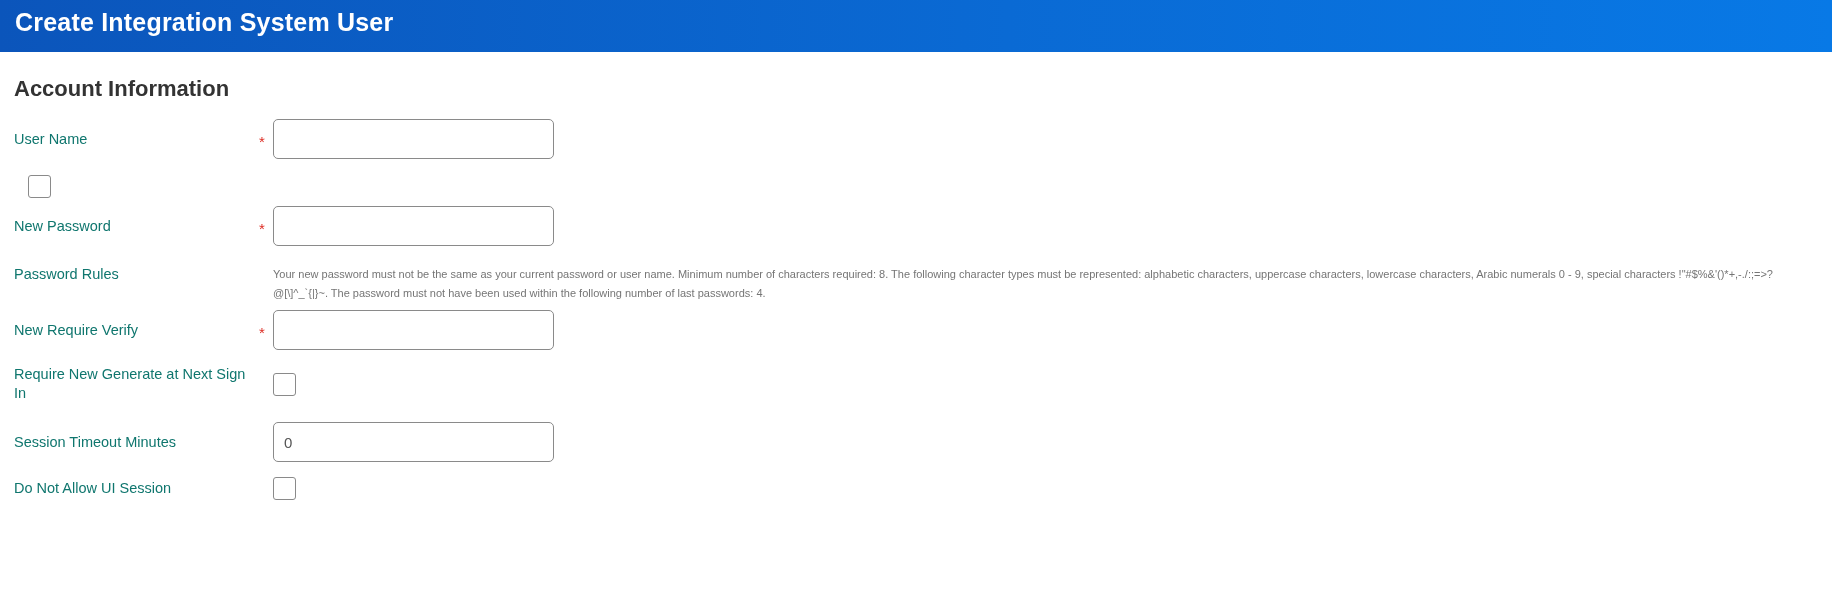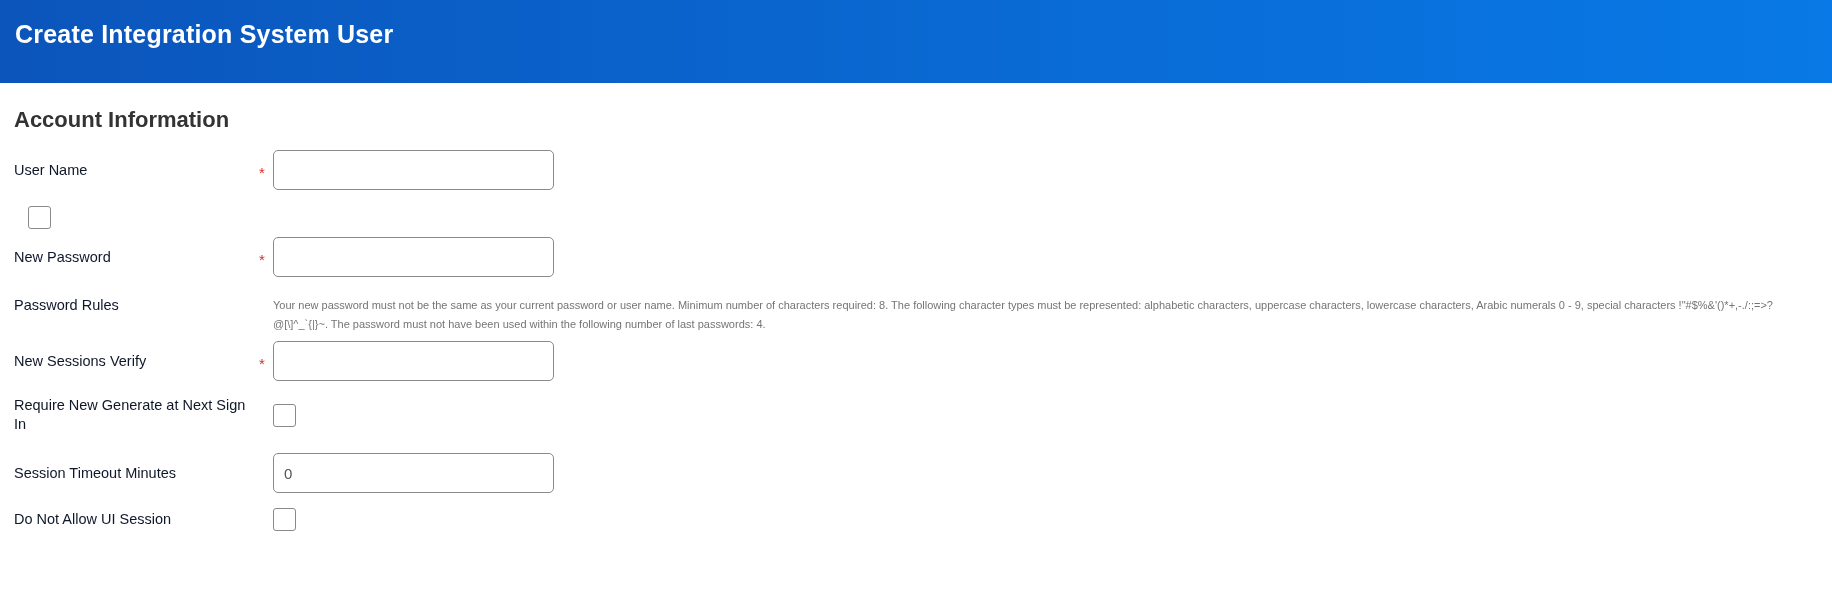--- a/index.html
+++ b/index.html
@@ -1,39 +1,39 @@
 <!DOCTYPE html>
 <html><head>
 <meta charset="utf-8">
 <style>
   * { margin: 0; padding: 0; box-sizing: border-box; }
   html, body { width: 1832px; height: 613px; background: #ffffff; overflow: hidden; }
   body { font-family: "Liberation Sans", sans-serif; }
 
   .page-header {
-    width: 100%; height: 83px;
+    width: 100%; height: 52px;
     background: linear-gradient(90deg, #0b55bb 0%, #0a6ad4 55%, #0879e6 100%);
-    padding: 20px 0 0 15px;
+    padding: 8px 0 0 15px;
   }
   .page-header h1 {
     color: #ffffff; font-size: 25px; font-weight: bold; line-height: 28px;
     letter-spacing: 0.2px;
   }
 
   .content { padding: 24px 22px 0 14px; }
 
   .section-title {
     font-size: 22px; font-weight: bold; color: #333333; margin-bottom: 17px;
   }
 
   .form-row { display: flex; align-items: center; }
   .form-row.top-align { align-items: flex-start; }
 
   .row-label {
-    flex: 0 0 245px; font-size: 14.5px; color: #0f172a; line-height: 19px;
+    flex: 0 0 245px; font-size: 14.5px; color: #0f766e; line-height: 19px;
   }
   .req-cell {
     flex: 0 0 14px; color: #dd2b22; font-size: 15px; line-height: 15px;
     padding-top: 4px;
   }
   .text-input {
     width: 281px; height: 40px;
     border: 1px solid #8a8a8a; border-radius: 5px; background: #ffffff;
     font-family: "Liberation Sans", sans-serif;
     font-size: 15px; color: #555555; padding: 0 10px; outline: none;
@@ -85,21 +85,21 @@
     <input type="text" class="text-input" value="" style="">
   </div>
 
   <div class="form-row top-align mb7">
     <span class="row-label">Password Rules</span>
     <span class="req-cell"></span>
     <span class="rules-text">Your new password must not be the same as your current password or user name. Minimum number of characters required: 8. The following character types must be represented: alphabetic characters, uppercase characters, lowercase characters, Arabic numerals 0 - 9, special characters !"#$%&amp;'()*+,-./:;=&gt;?@[\]^_`{|}~.  The password must not have been used within the following number of last passwords: 4.</span>
   </div>
 
   <div class="form-row mb15">
-    <span class="row-label">New Sessions Verify</span>
+    <span class="row-label">New Require Verify</span>
     <span class="req-cell">*</span>
     <input type="text" class="text-input" value="" style="">
   </div>
 
   <div class="form-row mb19">
     <span class="row-label">Require New Generate at Next Sign In</span>
     <span class="req-cell"></span>
     <input type="checkbox" class="checkbox" style="">
   </div>
 

